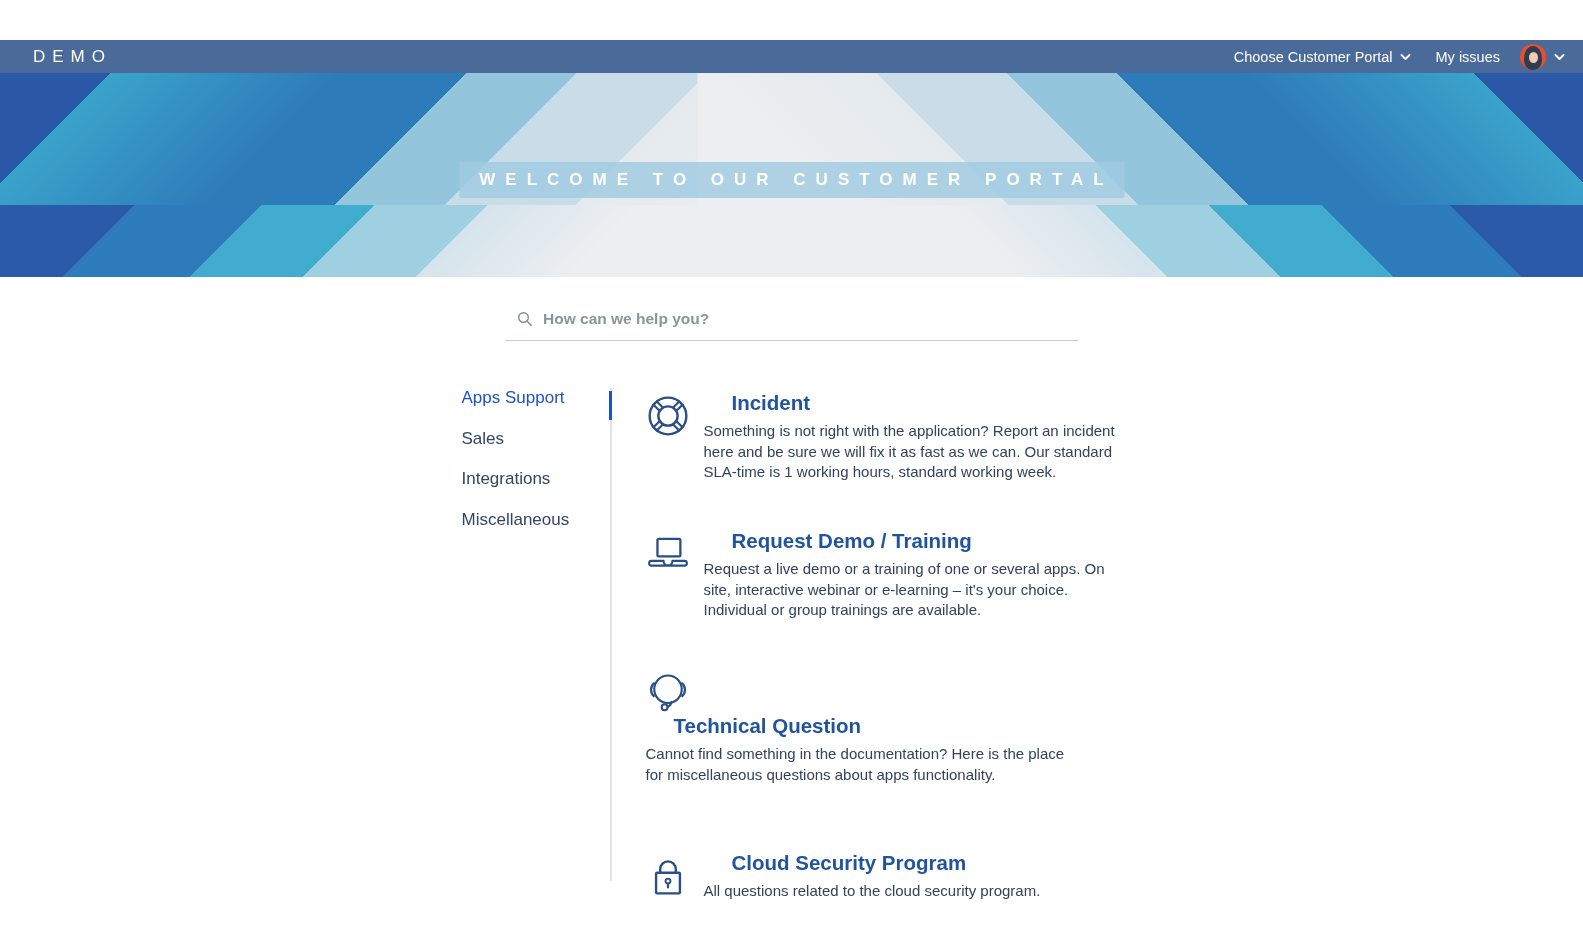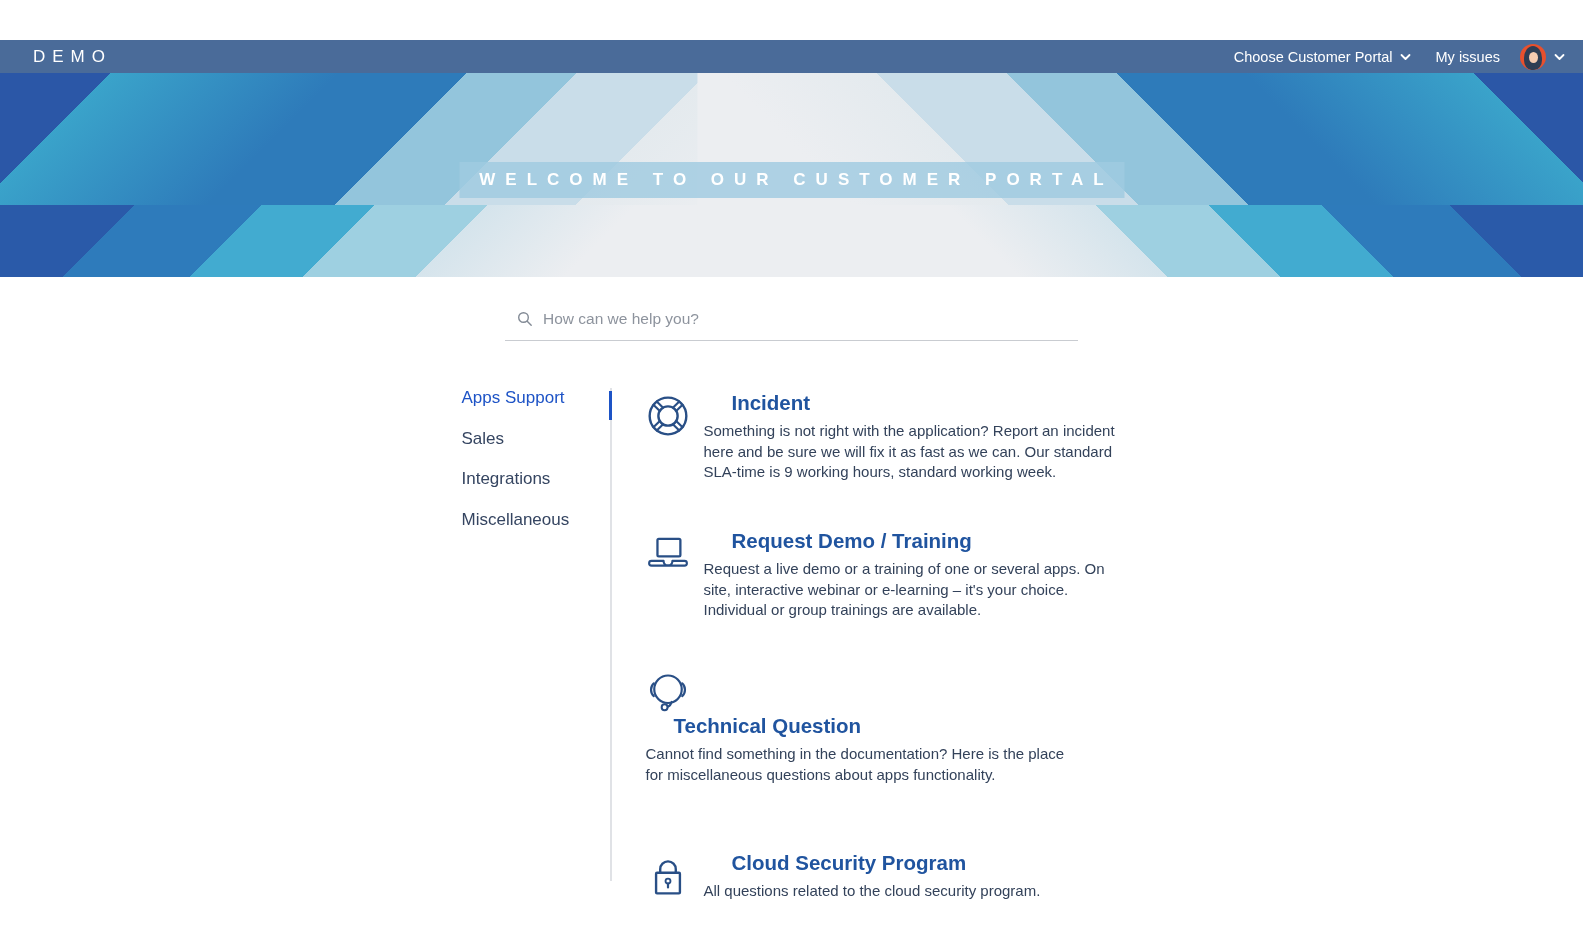--- a/index.html
+++ b/index.html
@@ -28,21 +28,21 @@
   .hero-left { left:0; }
   .hero-right { right:0; transform:scaleX(-1); }
   .hero-band { position:absolute; left:50%; top:89px; transform:translateX(-50%); width:665px; height:36px;
     background:rgba(160,203,224,0.82); display:flex; align-items:center; justify-content:center; }
   .hero-band span { color:#fff; font-size:17px; font-weight:600; letter-spacing:10px; white-space:nowrap; padding-left:10px; }
 
   
   .main { position:relative; }
   .search-wrap { width:573px; margin:33px auto 0 auto; display:flex; align-items:center; gap:10px;
     border-bottom:1px solid #c9ccd1; padding:0 0 12px 12px; }
-  .search-wrap input { border:none; outline:none; flex:1; font-size:15.5px; color:#7f1d1d; font-family:"Liberation Sans",sans-serif; background:transparent; }
+  .search-wrap input { border:none; outline:none; flex:1; font-size:15.5px; color:#7f1d1d; font-family:"Liberation Sans",sans-serif; background:transparent;font-weight:bold; }
   .search-wrap input::placeholder { color:#8d939d; }
 
   .portal-body { width:660px; margin:47px auto 0 auto; display:flex; }
   .menu { width:150px; height:493px; border-right:2px solid #e0e2e6; position:relative; flex-shrink:0; }
   .menu-indicator { position:absolute; right:-2px; top:3px; width:3px; height:29px; background:#1d53c6; }
   .menu-item { font-size:17px; color:#354561; margin-bottom:20.5px; cursor:pointer; }
   .menu-item.active { color:#1d53c6; }
 
   .rt-list { padding-left:34px; padding-top:3px; }
   .rt { display:flex; margin-bottom:46px; cursor:pointer; }
@@ -134,21 +134,21 @@
               <line class="ic" stroke-width="2.3" x1="33.2" y1="29.6" x2="39.9" y2="36.3"></line>
               <line class="ic" stroke-width="2.3" x1="29.6" y1="33.2" x2="36.3" y2="39.9"></line>
               <line class="ic" stroke-width="2.3" x1="18.4" y1="33.2" x2="11.7" y2="39.9"></line>
               <line class="ic" stroke-width="2.3" x1="14.8" y1="29.6" x2="8.1" y2="36.3"></line>
               <line class="ic" stroke-width="2.3" x1="14.8" y1="18.4" x2="8.1" y2="11.7"></line>
               <line class="ic" stroke-width="2.3" x1="18.4" y1="14.8" x2="11.7" y2="8.1"></line>
             </svg>
           </div>
           <div class="rt-body">
             <h3 class="rt-title">Incident</h3>
-            <p class="rt-desc">Something is not right with the application? Report an incident here and be sure we will fix it as fast as we can. Our standard SLA-time is 9 working hours, standard working week.</p>
+            <p class="rt-desc">Something is not right with the application? Report an incident here and be sure we will fix it as fast as we can. Our standard SLA-time is 1 working hours, standard working week.</p>
           </div>
         </section>
 
         <section class="rt">
           <div class="rt-icon">
             <svg viewBox="0 0 48 48">
               <rect class="ic" x="12.5" y="7.5" width="25" height="19" rx="1.5" stroke-width="2.5"></rect>
               <path class="ic" stroke-width="2.3" d="M6 31.5 H19.2 c0 3.2 2.2 4.8 4.8 4.8 c2.6 0 4.8 -1.6 4.8 -4.8 H42 a2.6 2.6 0 0 1 0 5.2 H6 a2.6 2.6 0 0 1 0 -5.2 Z"></path>
             </svg>
           </div>

